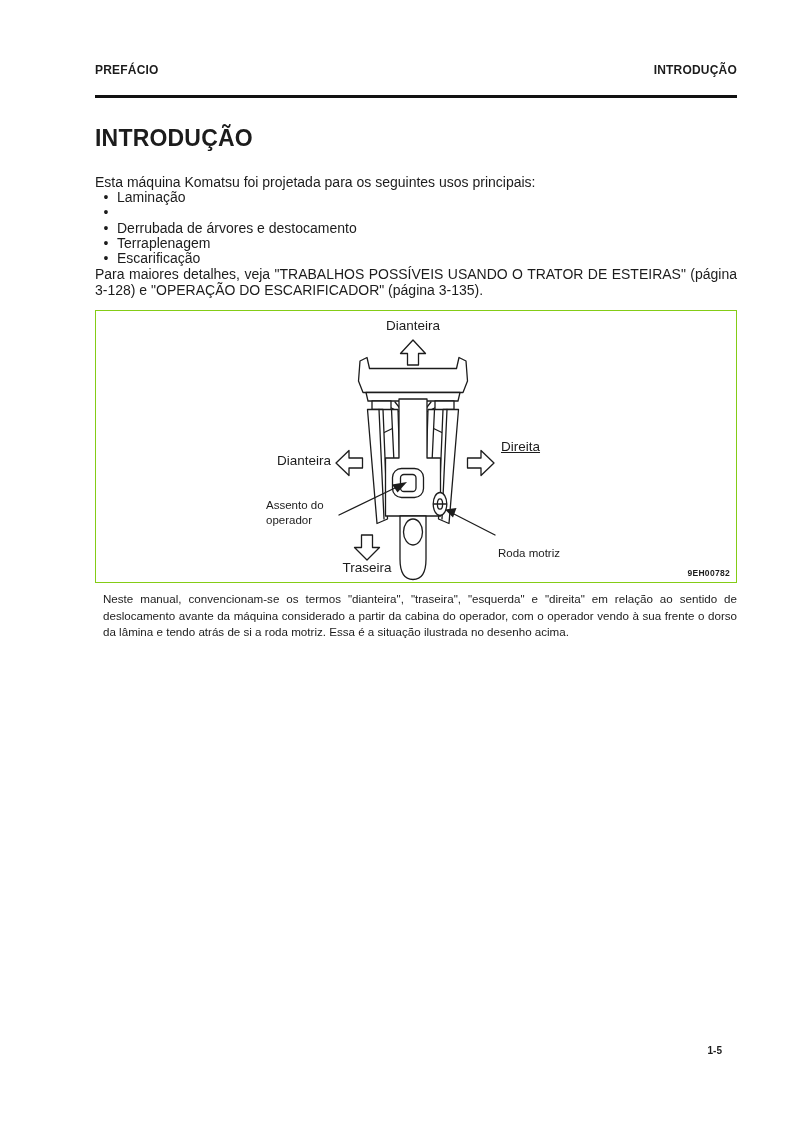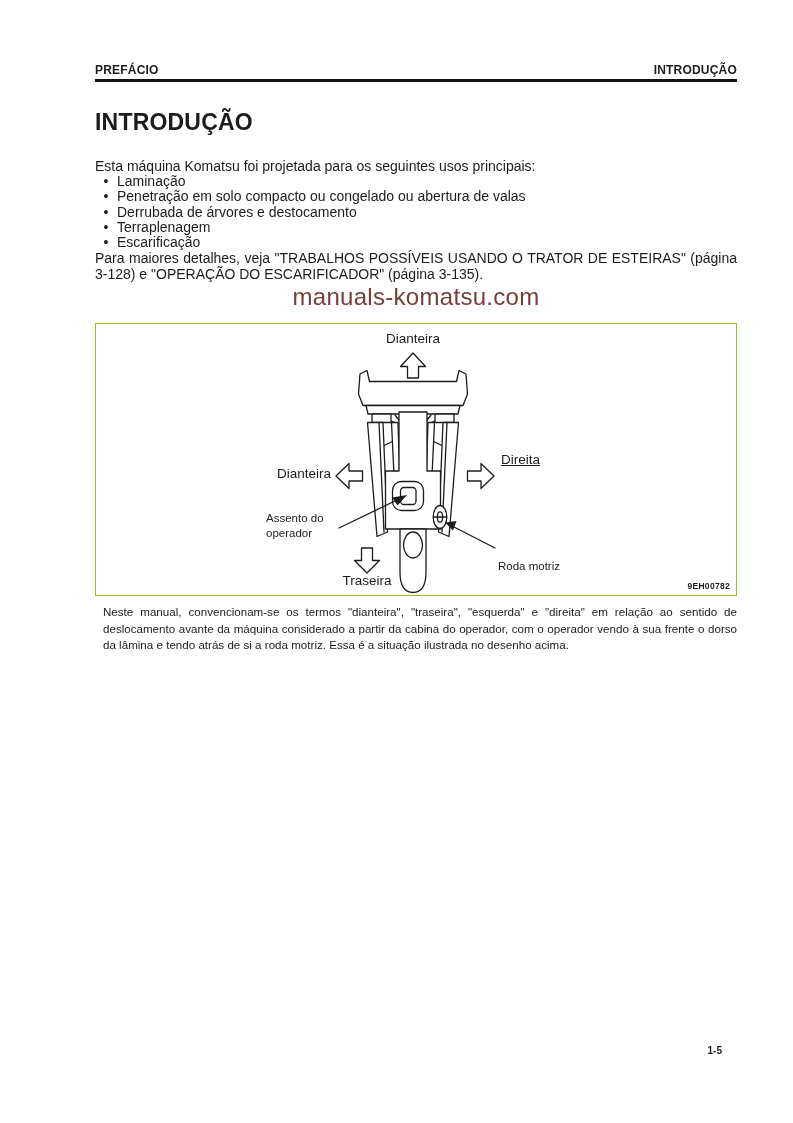--- a/index.html
+++ b/index.html
@@ -4,21 +4,21 @@
 <style>
   html,body{margin:0;padding:0;background:#e8e8e8;}
   .page{
     position:relative;width:793px;height:1123px;background:#ffffff;
     font-family:"Liberation Sans", sans-serif;color:#1c1c1c;overflow:hidden;
     margin:0 auto;
   }
   .content{position:relative;width:642px;margin-left:95px;}
   
   .hdr{display:flex;justify-content:space-between;align-items:center;
-       padding-top:63px;border-bottom:3px solid #111;padding-bottom:2px;}
+       padding-top:63px;border-bottom:3px solid #111;padding-bottom:18px;}
   .hdr span{font-size:12px;font-weight:bold;letter-spacing:.2px;}
   
   h1.title{margin:27px 0 0 0;font-size:23px;font-weight:bold;letter-spacing:.2px;}
   
   .body-txt{font-size:14px;line-height:15.2px;}
   p.lead{margin:23px 0 0 0;}
   ul.uses{list-style:none;margin:0;padding:0;}
   ul.uses li{display:flex;}
   ul.uses .blt{width:22px;text-align:center;flex:0 0 22px;}
   p.details{margin:0;text-align:justify;line-height:16px;}
@@ -52,39 +52,37 @@
 
     <div class="body-txt">
       <p class="lead">Esta máquina Komatsu foi projetada para os seguintes usos principais:</p>
       <ul class="uses">
         <li>
           <span class="blt">•</span>
           <span>Laminação</span>
         </li>
         <li>
           <span class="blt">•</span>
-          <span>Penetração em solo compacto ou congelado ou abertura de valas</span>
         </li>
         <li>
           <span class="blt">•</span>
           <span>Derrubada de árvores e destocamento</span>
         </li>
         <li>
           <span class="blt">•</span>
           <span>Terraplenagem</span>
         </li>
         <li>
           <span class="blt">•</span>
           <span>Escarificação</span>
         </li>
       </ul>
       <p class="details">Para maiores detalhes, veja "TRABALHOS POSSÍVEIS USANDO O TRATOR DE ESTEIRAS" (página 3-128) e "OPERAÇÃO DO ESCARIFICADOR" (página 3-135).</p>
     </div>
 
-    <div class="watermark">manuals-komatsu.com</div>
 
 
     <div class="figure">
       <svg viewBox="0 0 640 271">
         <g stroke="#1c1c1c" stroke-width="1.3" fill="none" stroke-linejoin="round" stroke-linecap="round">
 
           <polygon points="317,29 329.5,42.5 322.5,42.5 322.5,54 311.5,54 311.5,42.5 304.5,42.5" fill="#fff"></polygon>
           <polygon points="240,152 253,139.5 253,147 266.5,147 266.5,157 253,157 253,164.5" fill="#fff"></polygon>
           <polygon points="398,152 385,139.5 385,147 371.5,147 371.5,157 385,157 385,164.5" fill="#fff"></polygon>
           <polygon points="271,249 283.5,236.5 276.5,236.5 276.5,224 265.5,224 265.5,236.5 258.5,236.5" fill="#fff"></polygon>

